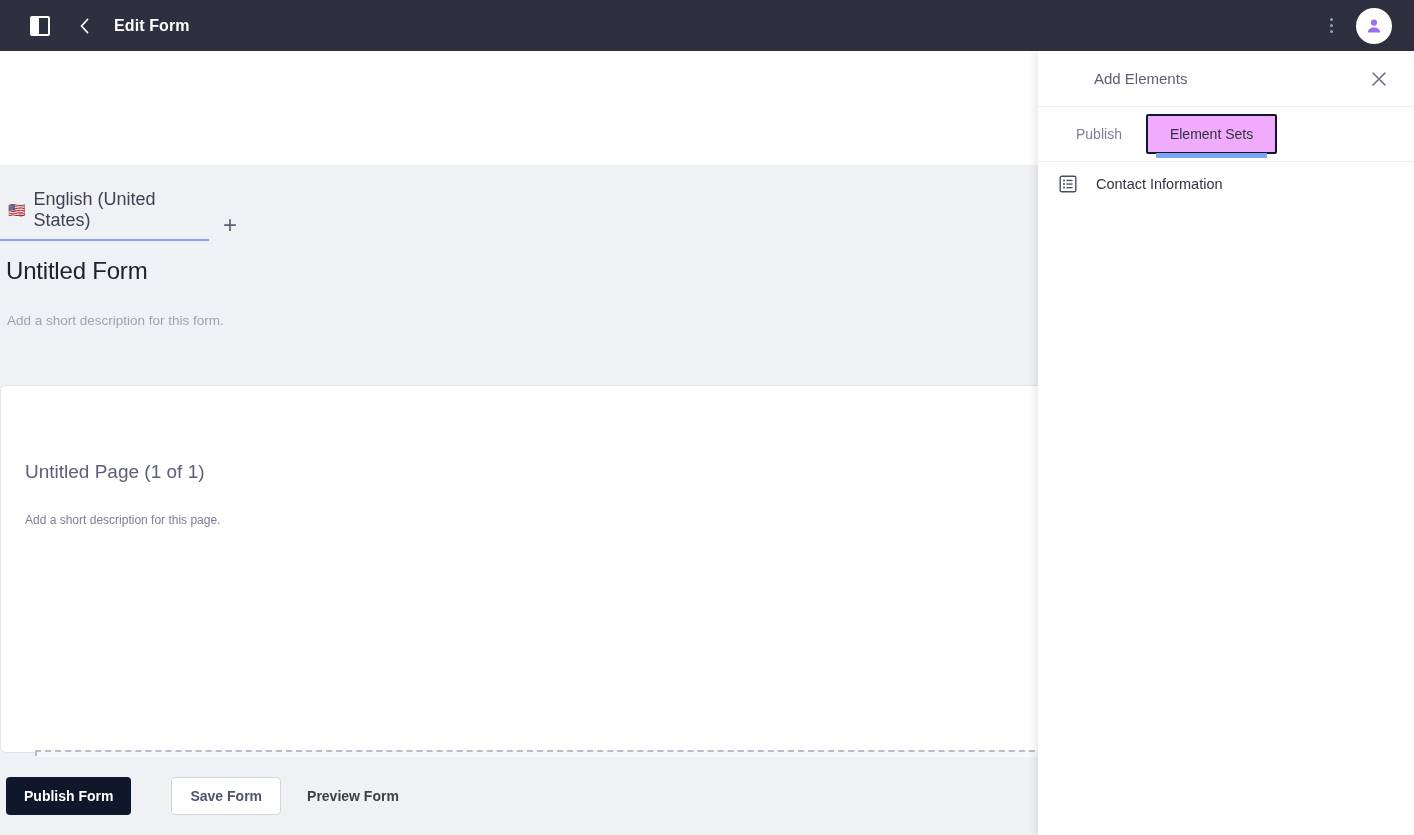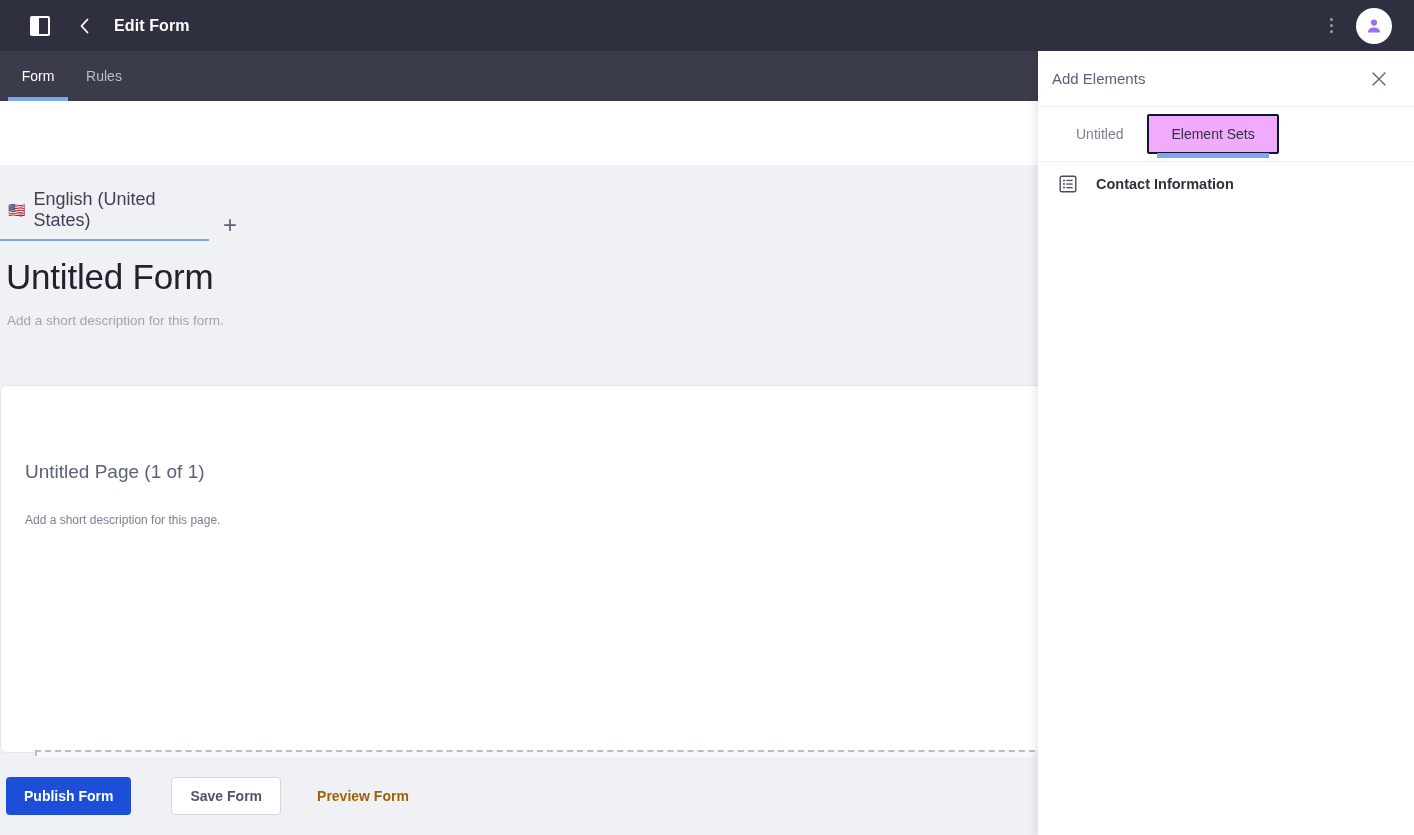--- a/index.html
+++ b/index.html
@@ -87,21 +87,21 @@
   }
   .lang-flag { font-size: 14px; line-height: 1; }
   .lang-name { font-size: 18px; color: #3f4254; }
   .lang-add {
     font-size: 24px; color: #5e6278; line-height: 1; margin-bottom: 4px;
     cursor: pointer; font-weight: 300;
   }
 
   .form-title {
     position: absolute; left: 6px; top: 92px;
-    font-size: 35px; color: #20232e; font-weight: normal; letter-spacing: -.2px;
+    font-size: 24px; color: #20232e; font-weight: normal; letter-spacing: -.2px;
     cursor: text;
   }
   .form-desc {
     position: absolute; left: 7px; top: 148px;
     font-size: 13.5px; color: #a0a3b1; cursor: text;
   }
 
   
   .form-card {
     position: absolute; left: 0; top: 220px; width: 1050px; height: 368px;
@@ -122,45 +122,45 @@
     display: flex; align-items: center; justify-content: center;
   }
   .dropzone-text { font-size: 14px; color: #9296a8; }
 
   
   .footer {
     position: absolute; left: 0; top: 757px; width: 1038px; height: 78px;
     background: #f0f1f5; display: flex; align-items: center; padding-left: 6px; gap: 18px;
   }
   .btn-publish {
-    background: #1d4ed8; color: #ffffff; border: none; border-radius: 4px;
+    background: #0f172a; color: #ffffff; border: none; border-radius: 4px;
     padding: 0 18px; height: 38px; font-size: 14px; font-weight: bold;
     font-family: "Liberation Sans", sans-serif; cursor: pointer;
   }
   .btn-save {
     background: #ffffff; color: #50546a; border: 1px solid #d3d6e0; border-radius: 4px;
     padding: 0 18px; height: 38px; font-size: 14px; font-weight: bold;
     font-family: "Liberation Sans", sans-serif; cursor: pointer; margin-left: 22px;
   }
   .btn-preview {
-    background: none; border: none; color: #a16207; font-size: 14px; font-weight: bold;
-    font-family: "Liberation Sans", sans-serif; cursor: pointer; margin-left: 18px;
+    background: none; border: none; color: #404040; font-size: 14px; font-weight: bold;
+    font-family: "Liberation Sans", sans-serif; cursor: pointer; margin-left: 8px;
   }
 
   
   .side-panel {
     position: absolute; right: 0; top: 51px; width: 376px; height: 784px;
     background: #ffffff; box-shadow: -3px 0 8px rgba(30,32,48,.10);
   }
   .panel-header {
     position: absolute; left: 0; top: 0; width: 376px; height: 56px;
     display: flex; align-items: center; justify-content: space-between;
     padding: 0 24px 0 14px; border-bottom: 1px solid #eceef3;
   }
-  .panel-title { font-size: 15px; color: #5c6078; }
+  .panel-title { font-size: 15px; color: #5c6078; margin-left: 42px; }
   .panel-close { width: 22px; height: 22px; cursor: pointer; display: flex; align-items: center; justify-content: center; }
 
   .panel-tabs {
     position: absolute; left: 0; top: 56px; width: 376px; height: 55px;
     display: flex; align-items: center; padding-left: 14px; gap: 0;
     border-bottom: 1px solid #eceef3;
   }
   .ptab {
     height: 40px; display: flex; align-items: center; justify-content: center;
     font-size: 14px; color: #7b7f93; padding: 0 22px; cursor: pointer;
@@ -168,21 +168,21 @@
   }
   .ptab.selected {
     color: #30323f; background: #f0abfc; border: 2px solid #0f172a;
     border-radius: 2px;
   }
   .ptab.selected::after {
     content: ""; position: absolute; left: 8px; right: 8px; bottom: -6px;
     height: 5px; background: #7da4f7;
   }
 
-  .panel-body { position: absolute; left: 0; top: 111px; width: 376px; height: 673px; background: #ffffff; font-weight: bold; }
+  .panel-body { position: absolute; left: 0; top: 111px; width: 376px; height: 673px; background: #ffffff; }
   .set-item {
     display: flex; align-items: center; gap: 18px;
     padding: 12px 0 12px 20px; cursor: pointer;
   }
   .set-icon { width: 20px; height: 20px; display: flex; align-items: center; justify-content: center; }
   .set-label { font-size: 14.5px; color: #30323f; }
 </style>
 </head>
 <body>
 
@@ -206,28 +206,20 @@
       </div>
       <div class="avatar">
         <svg width="20" height="20" viewBox="0 0 20 20" aria-hidden="true">
           <circle cx="10" cy="6.6" r="3.1" fill="#a06ef0"></circle>
           <path d="M3.9 16.4c0-3.3 2.7-5 6.1-5s6.1 1.7 6.1 5z" fill="#a06ef0"></path>
         </svg>
       </div>
     </div>
   </div>
 
-  <div class="tabbar">
-    <div class="tab tab-form active">
-      <span>Form</span>
-    </div>
-    <div class="tab tab-rules">
-      <span>Rules</span>
-    </div>
-  </div>
 
   <div class="white-strip"></div>
 
   <div class="canvas">
 
     <div class="lang-row">
       <div class="lang-pill">
         <span class="lang-flag">🇺🇸</span>
         <span class="lang-name">English (United States)</span>
       </div>
@@ -258,21 +250,21 @@
       <span class="panel-title">Add Elements</span>
       <span class="panel-close">
         <svg width="18" height="18" viewBox="0 0 18 18" aria-hidden="true">
           <path d="M3 3 L15 15 M15 3 L3 15" stroke="#6c7085" stroke-width="1.6" stroke-linecap="round"></path>
         </svg>
       </span>
     </div>
 
     <div class="panel-tabs">
       <div class="ptab">
-        <span>Untitled</span>
+        <span>Publish</span>
       </div>
       <div class="ptab selected">
         <span>Element Sets</span>
       </div>
     </div>
 
     <div class="panel-body">
       <div class="set-item">
         <span class="set-icon">
           <svg width="18" height="18" viewBox="0 0 18 18" aria-hidden="true">

